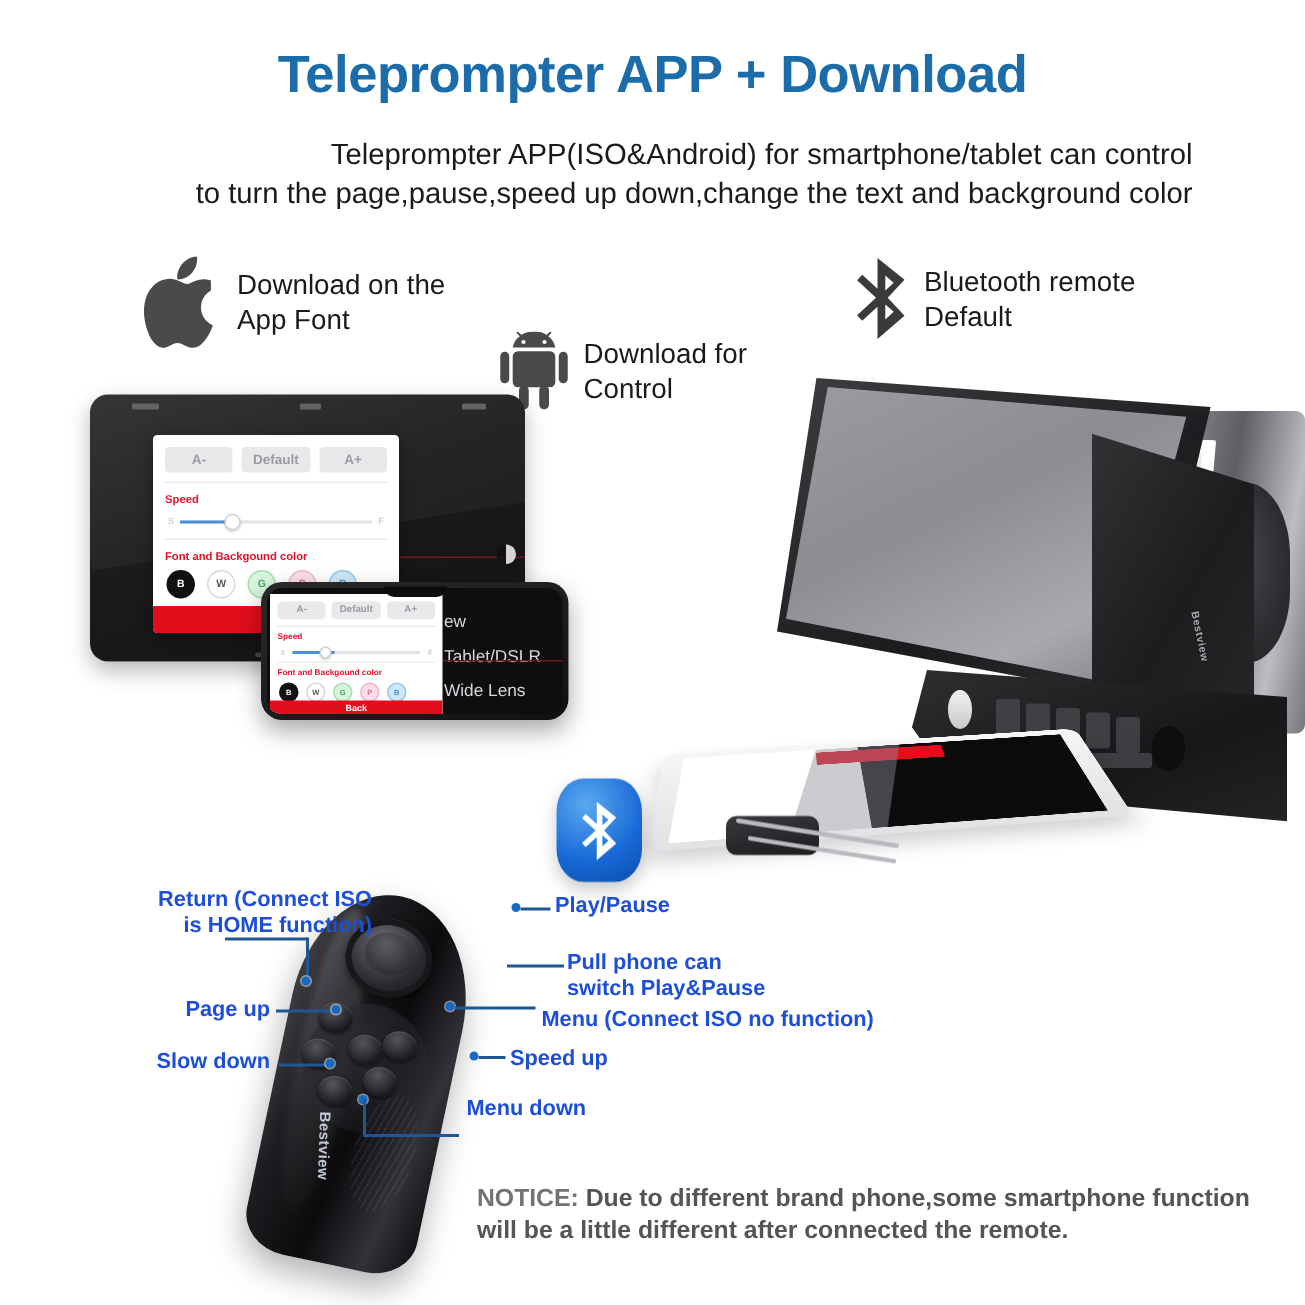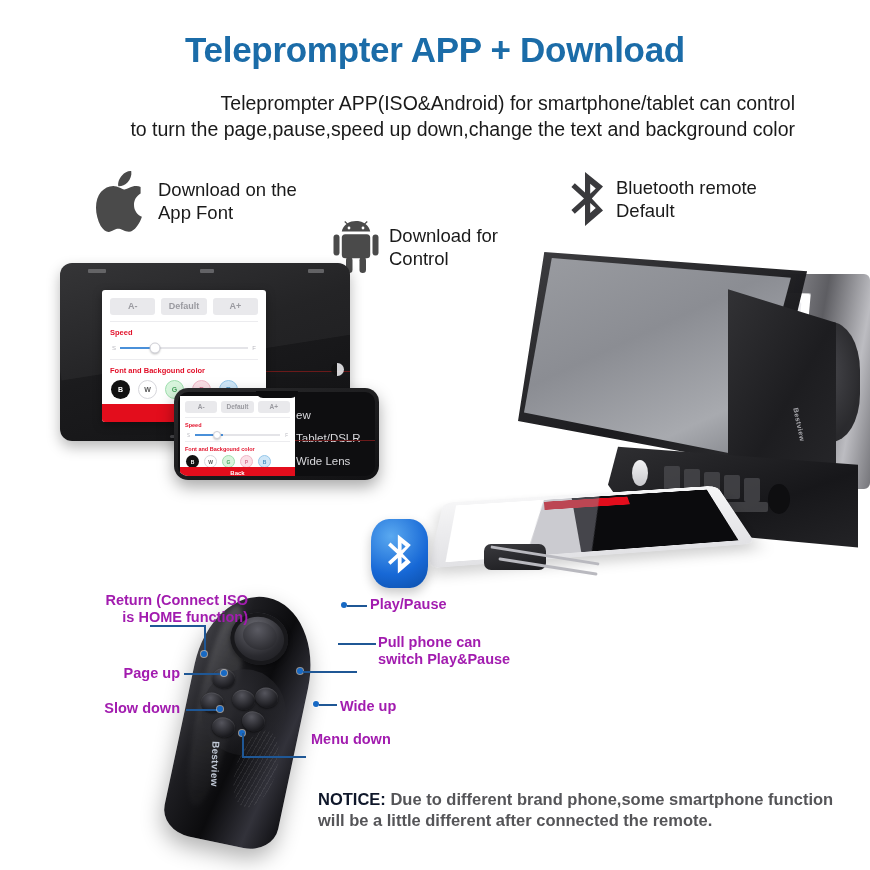--- a/index.html
+++ b/index.html
@@ -241,34 +241,34 @@
     position:absolute; left:18px; top:168px; color:#cfd8e6; font-size:10px; font-weight:bold;
     transform: rotate(80deg); letter-spacing:.3px; opacity:.92;
   }
   .remote-body .grip {
     position:absolute; left:62px; top:130px; width:40px; height:80px; border-radius:50%;
     background: repeating-linear-gradient(102deg, rgba(255,255,255,.07) 0 1px, transparent 1px 4px);
     transform: rotate(6deg);
   }
 
   
-  .cal { position:absolute; color:#a21caf; font-weight:bold; font-size:14.5px; line-height:17px; }
+  .cal { position:absolute; color:#1d4ed8; font-weight:bold; font-size:14.5px; line-height:17px; }
   .cal.right { text-align:left; }
   .cal.left { text-align:right; }
   .lead { position:absolute; background:#1f5795; height:1.6px; }
   .leadv { position:absolute; background:#1f5795; width:1.6px; }
   .pdot { position:absolute; width:6px; height:6px; border-radius:50%; background:#1769c4;
           box-shadow:0 0 0 1px rgba(255,255,255,.5); }
 
   
   .notice {
     position:absolute; left:318px; top:789px; width:540px;
     font-size:16.5px; line-height:21px; font-weight:bold; color:#555558;
   }
-  .notice .nk { color:#0f172a; }
+  .notice .nk { color:#737373; }
 </style>
 </head>
 <body>
 
 <div id="page">
 
   <div class="title">Teleprompter APP + Download</div>
   <div class="subtitle">
     <div>Teleprompter APP(ISO&amp;Android) for smartphone/tablet can control</div>
     <div>to turn the page,pause,speed up down,change the text and background color</div>
@@ -533,25 +533,28 @@
   </div>
 
   <span class="lead" style="left:338px;top:643px;width:38px"></span>
   <div class="cal right" style="left:378px;top:634px;width:200px">
     <div>Pull phone can</div>
     <div>switch Play&amp;Pause</div>
   </div>
 
   <span class="pdot" style="left:297px;top:668px"></span>
   <span class="lead" style="left:303px;top:671px;width:54px"></span>
+  <div class="cal right" style="left:361px;top:672px;width:280px">
+    <div>Menu (Connect ISO no function)</div>
+  </div>
 
   <span class="pdot" style="left:313px;top:701px"></span>
   <span class="lead" style="left:319px;top:704px;width:18px"></span>
   <div class="cal right" style="left:340px;top:698px;width:160px">
-    <div>Wide up</div>
+    <div>Speed up</div>
   </div>
 
   <span class="pdot" style="left:239px;top:730px"></span>
   <span class="leadv" style="left:242px;top:733px;height:24px"></span>
   <span class="lead" style="left:242px;top:756px;width:64px"></span>
   <div class="cal right" style="left:311px;top:731px;width:160px">
     <div>Menu down</div>
   </div>
 
   <div class="notice">

